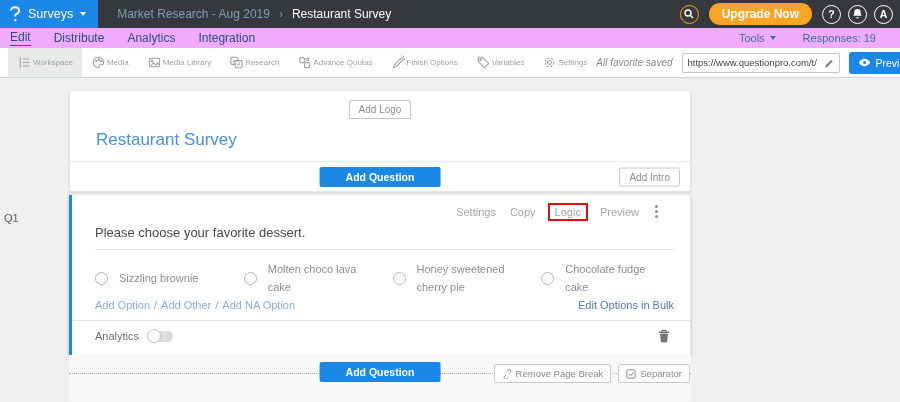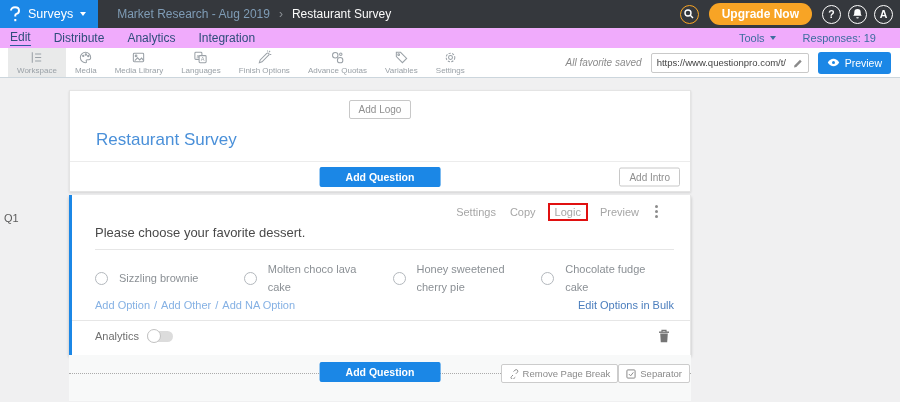--- a/index.html
+++ b/index.html
@@ -24,21 +24,21 @@
   
   .navrow{height:20px;background:#f0abfc;display:flex;align-items:center;padding:0 24px 0 10px}
   .nav-item{font-size:12px;color:#2e4d7b;margin-right:23px;cursor:pointer}
   .nav-item.active{border-bottom:1.5px solid #2e5b9e;padding-bottom:1px}
   .nav-right{margin-left:auto;display:flex;align-items:center;gap:27px;font-size:11px;color:#3c6d9f}
   .tools-btn{display:flex;align-items:center;gap:5px;cursor:pointer}
   .responses-link{cursor:pointer}
 
   
   .toolbar{height:30px;background:#fff;border-bottom:1px solid #ccd6dd;display:flex;align-items:center;padding-left:8px}
-  .tool-item{display:flex;flex-direction:column;align-items:center;justify-content:center;padding:2px 9px;height:29px;cursor:pointer;gap:1px}
+  .tool-item{display:flex;flex-direction:row;align-items:center;justify-content:center;padding:2px 9px;height:29px;cursor:pointer;gap:1px}
   .tool-item.active{background:#e9eaea}
   .tool-label{font-size:8px;color:#9aa1a7;white-space:nowrap}
   .tool-icon{display:flex}
   .toolbar-right{margin-left:auto;display:flex;align-items:center;gap:9px;padding-right:9px}
   .save-status{font-size:10px;font-style:italic;color:#8b8b8b;white-space:nowrap}
   .url-box{display:flex;align-items:center;width:158px;height:20px;border:1px solid #c9c9c9;border-radius:2px;background:#fff}
   .url-input{border:none;outline:none;flex:1;font-size:9.5px;color:#444;padding:0 2px 0 5px;font-family:inherit;min-width:0;background:transparent}
   .pencil-btn{padding:0 5px;cursor:pointer;display:flex}
   .preview-btn{display:flex;align-items:center;gap:5px;background:#1b87e6;color:#fff;font-size:10.5px;padding:5px 9px;border-radius:3px;cursor:pointer;white-space:nowrap}
 
@@ -75,21 +75,21 @@
   .qc-footer{margin-top:9px;border-top:1px solid #e6e6e6;padding:8px 20px 12px 23px;display:flex;align-items:center}
   .validation-label{font-size:11px;color:#6f6f6f}
   .toggle{width:26px;height:11px;background:#dcdcdc;border-radius:6px;position:relative;margin-left:8px;cursor:pointer}
   .toggle .knob{position:absolute;left:0;top:-2px;width:14px;height:14px;border-radius:50%;background:#fff;border:1px solid #c2c2c2}
   .trash-btn{margin-left:auto;cursor:pointer;display:flex}
 
   .below-area{background:#f8f9f9;height:46px;position:relative}
   .pb-row{position:absolute;left:0;right:0;top:7px;height:22px}
   .dotline{position:absolute;left:0;right:0;top:11px;border-top:1px dotted #ababab}
   .pb-addq{position:absolute;left:50%;top:0;transform:translateX(-50%)}
-  .pb-right{position:absolute;right:1px;top:2px;display:flex;}
+  .pb-right{position:absolute;right:1px;top:2px;display:flex;gap:7px}
   .pb-btn{display:flex;align-items:center;gap:4px;background:#fff;border:1px solid #ccc;border-radius:2px;font-size:9.5px;color:#8a8a8a;padding:3px 7px;cursor:pointer;white-space:nowrap}
 </style>
 </head>
 <body>
 
 <div class="topbar">
   <div class="logo-area">
     <span class="tool-icon">
       <svg width="12" height="16" viewBox="0 0 12 16">
           <path d="M2 4.6C2 2.6 3.6 1.3 6 1.3s4 1.4 4 3.4c0 1.8-1.2 2.8-2.6 3.2-.8.2-1.1.7-1.1 1.5v1.1" stroke="#fff" stroke-width="2" fill="none"></path>
@@ -173,40 +173,40 @@
   </div>
   <div class="tool-item">
     <span class="tool-icon">
       <svg width="15" height="15" viewBox="0 0 16 16">
           <rect x="2" y="2.5" width="7.5" height="7.5" rx="1" fill="none" stroke="#9aa1a7" stroke-width="1.1"></rect>
           <rect x="6.5" y="6" width="7.5" height="7.5" rx="1" fill="#fff" stroke="#9aa1a7" stroke-width="1.1"></rect>
           <text x="8.2" y="12" font-size="6" fill="#9aa1a7" font-family="Liberation Sans, sans-serif">A</text>
           <text x="3.6" y="8.2" font-size="5.5" fill="#9aa1a7" font-family="Liberation Sans, sans-serif">a</text>
         </svg>
     </span>
-    <span class="tool-label">Languages</span>
-  </div>
-  <div class="tool-item">
-    <span class="tool-icon">
-      <svg width="15" height="15" viewBox="0 0 16 16" fill="none" stroke="#9aa1a7" stroke-width="1.1">
-          <path d="M2.5 13.5l.9-2.9 7-7c.6-.6 1.5-.6 2 0 .6.6.6 1.5 0 2l-7 7z"></path>
-          <path d="M12.8 2.2l1.2-1.2M13.6 4.8h1.6M11.2 1.6V.4"></path>
-        </svg>
-    </span>
-    <span class="tool-label">Finish Options</span>
+    <span class="tool-label">Research</span>
   </div>
   <div class="tool-item">
     <span class="tool-icon">
       <svg width="15" height="15" viewBox="0 0 16 16" fill="none" stroke="#9aa1a7" stroke-width="1.1">
           <circle cx="5.6" cy="5.6" r="2.9"></circle>
           <circle cx="10.8" cy="10.8" r="2.9"></circle>
           <circle cx="11.5" cy="4.5" r="1.3"></circle>
         </svg>
     </span>
     <span class="tool-label">Advance Quotas</span>
+  </div>
+  <div class="tool-item">
+    <span class="tool-icon">
+      <svg width="15" height="15" viewBox="0 0 16 16" fill="none" stroke="#9aa1a7" stroke-width="1.1">
+          <path d="M2.5 13.5l.9-2.9 7-7c.6-.6 1.5-.6 2 0 .6.6.6 1.5 0 2l-7 7z"></path>
+          <path d="M12.8 2.2l1.2-1.2M13.6 4.8h1.6M11.2 1.6V.4"></path>
+        </svg>
+    </span>
+    <span class="tool-label">Finish Options</span>
   </div>
   <div class="tool-item">
     <span class="tool-icon">
       <svg width="15" height="15" viewBox="0 0 16 16" fill="none" stroke="#9aa1a7" stroke-width="1.1">
           <path d="M2.5 7V2.5H7l6.5 6.5L9 13.5z"></path>
           <circle cx="5" cy="5" r=".9"></circle>
         </svg>
     </span>
     <span class="tool-label">Variables</span>
   </div>

